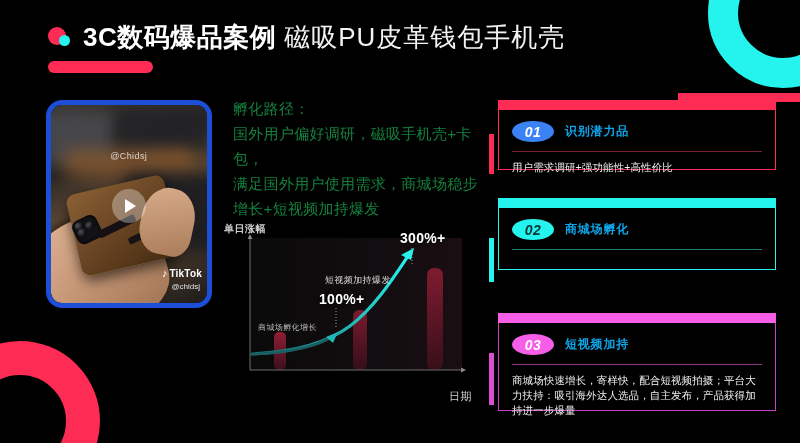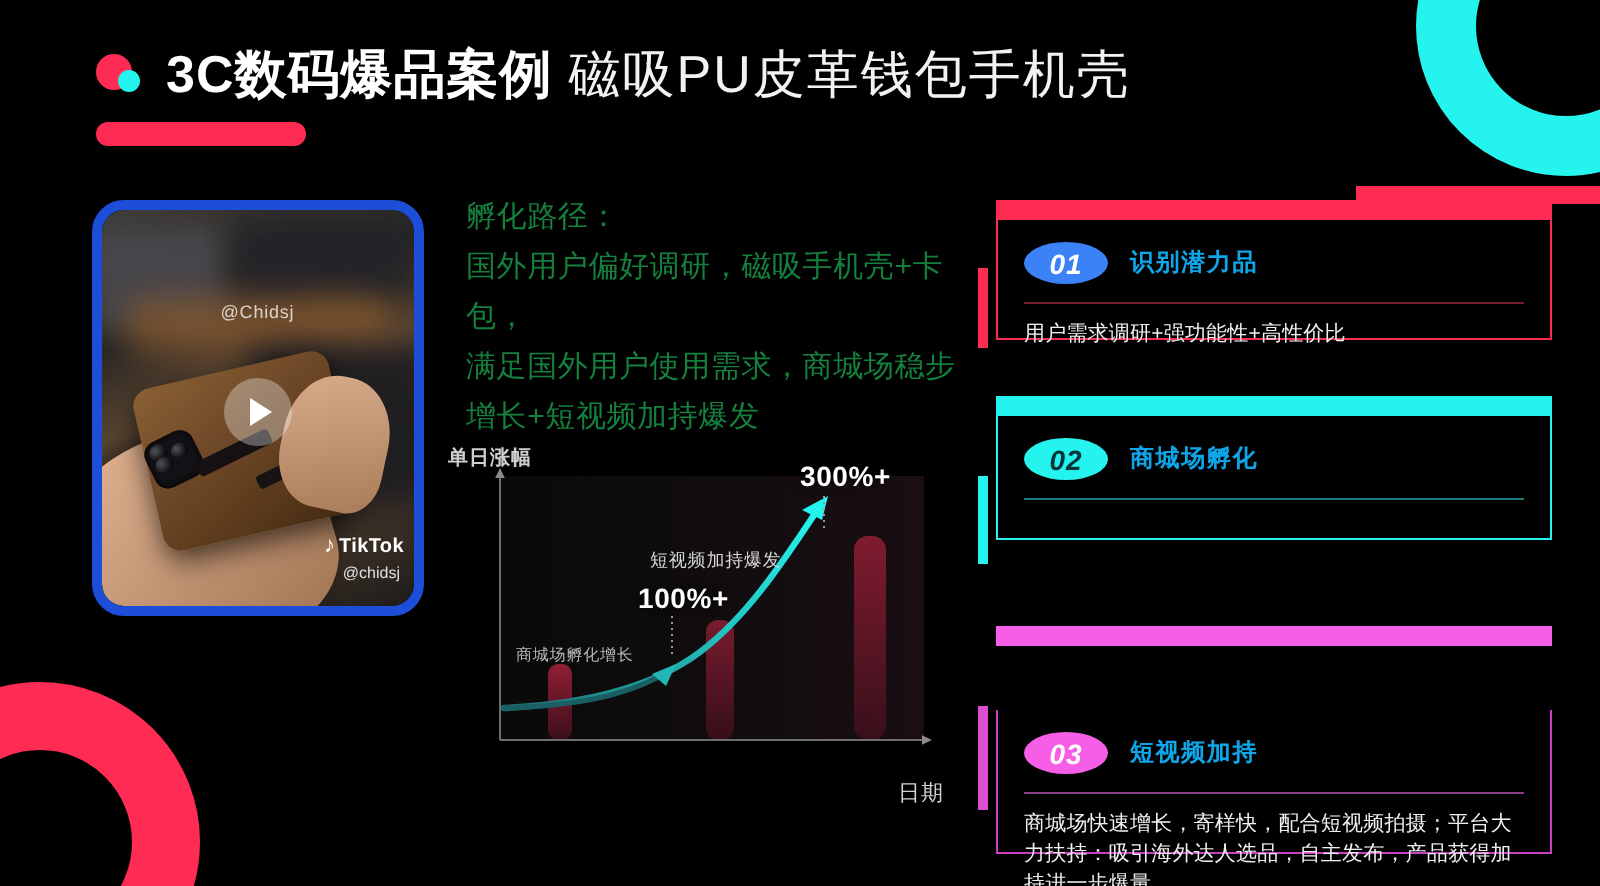--- a/index.html
+++ b/index.html
@@ -187,21 +187,21 @@
 
   .card-2 { top:198px; }
   .card-2 .card-topbar { background:#25F4EE; }
   .card-2 .card-body { border-color:#25F4EE; height:62px; }
   .card-2 .card-side { background:#25F4EE; top:40px; height:44px; }
   .card-2 .badge { background:#25F4EE; color:#05343a; }
   .card-2 .divider { background:#1c7b79; }
 
   .card-3 { top:313px; }
   .card-3 .card-topbar { background:#F65EE8; }
-  .card-3 .card-body { border-color:#C840C0; height:72px;margin-top:32px; }
+  .card-3 .card-body { border-color:#C840C0; height:88px; }
   .card-3 .card-side { background:#D94FD0; top:40px; height:52px; }
   .card-3 .badge { background:#F65EE8; }
   .card-3 .divider { background:#8a3d86; }
 </style>
 </head>
 <body>
 
 <div class="slide">
 
   <div class="deco-cyan-ring"></div>

